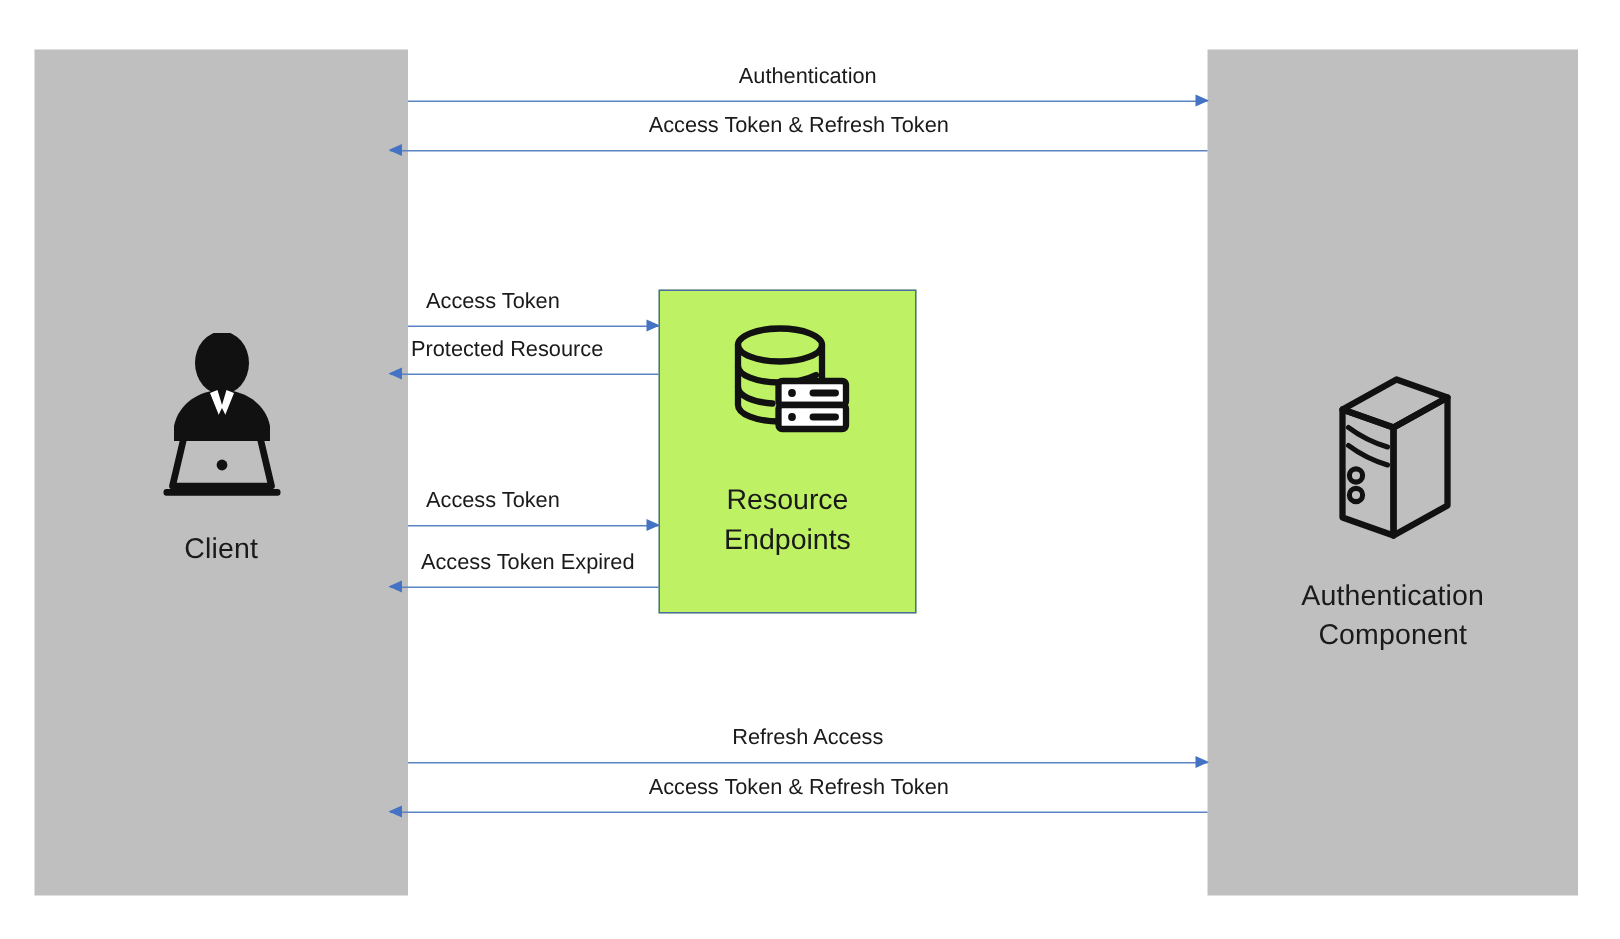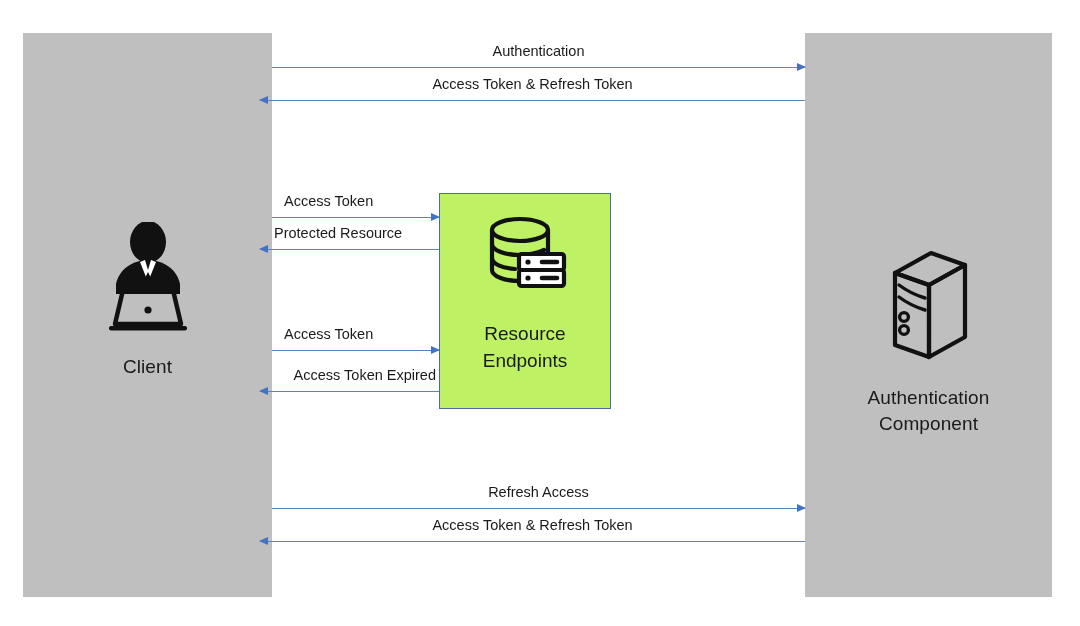--- a/index.html
+++ b/index.html
@@ -105,21 +105,21 @@
   }
   .msg .label {
     position: absolute;
     bottom: 6px;
     color: #1a1a1a;
     font-size: 14.5px;
     line-height: 20px;
     white-space: nowrap;
   }
   .msg .label.center { left: 50%; transform: translateX(-50%); }
-  .msg .label.right  { right: 3px; }
+  .msg .label.right  { right: 16px; }
 </style>
 </head>
 <body>
 
 <div id="canvas">
 
   <div id="client-lifeline" class="lifeline"></div>
   <div id="auth-lifeline" class="lifeline"></div>
 
   <div id="client-actor" class="actor-block">

